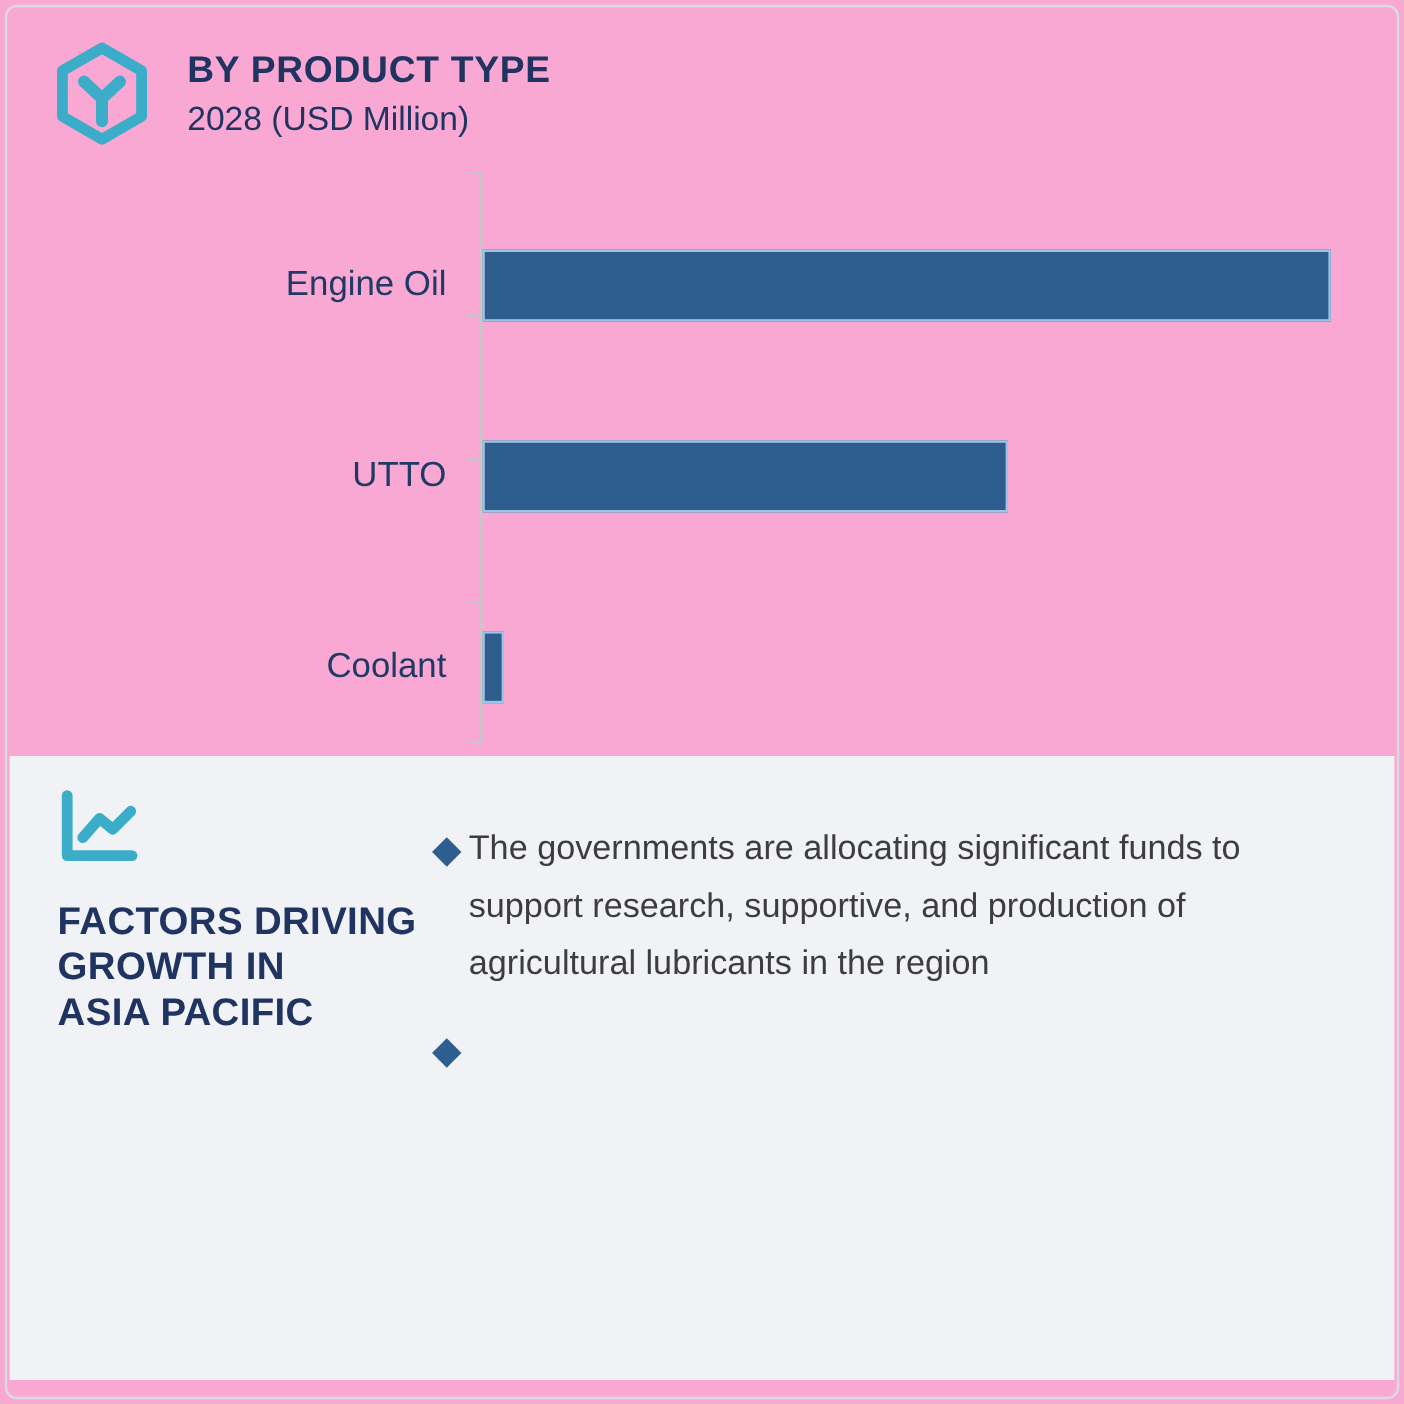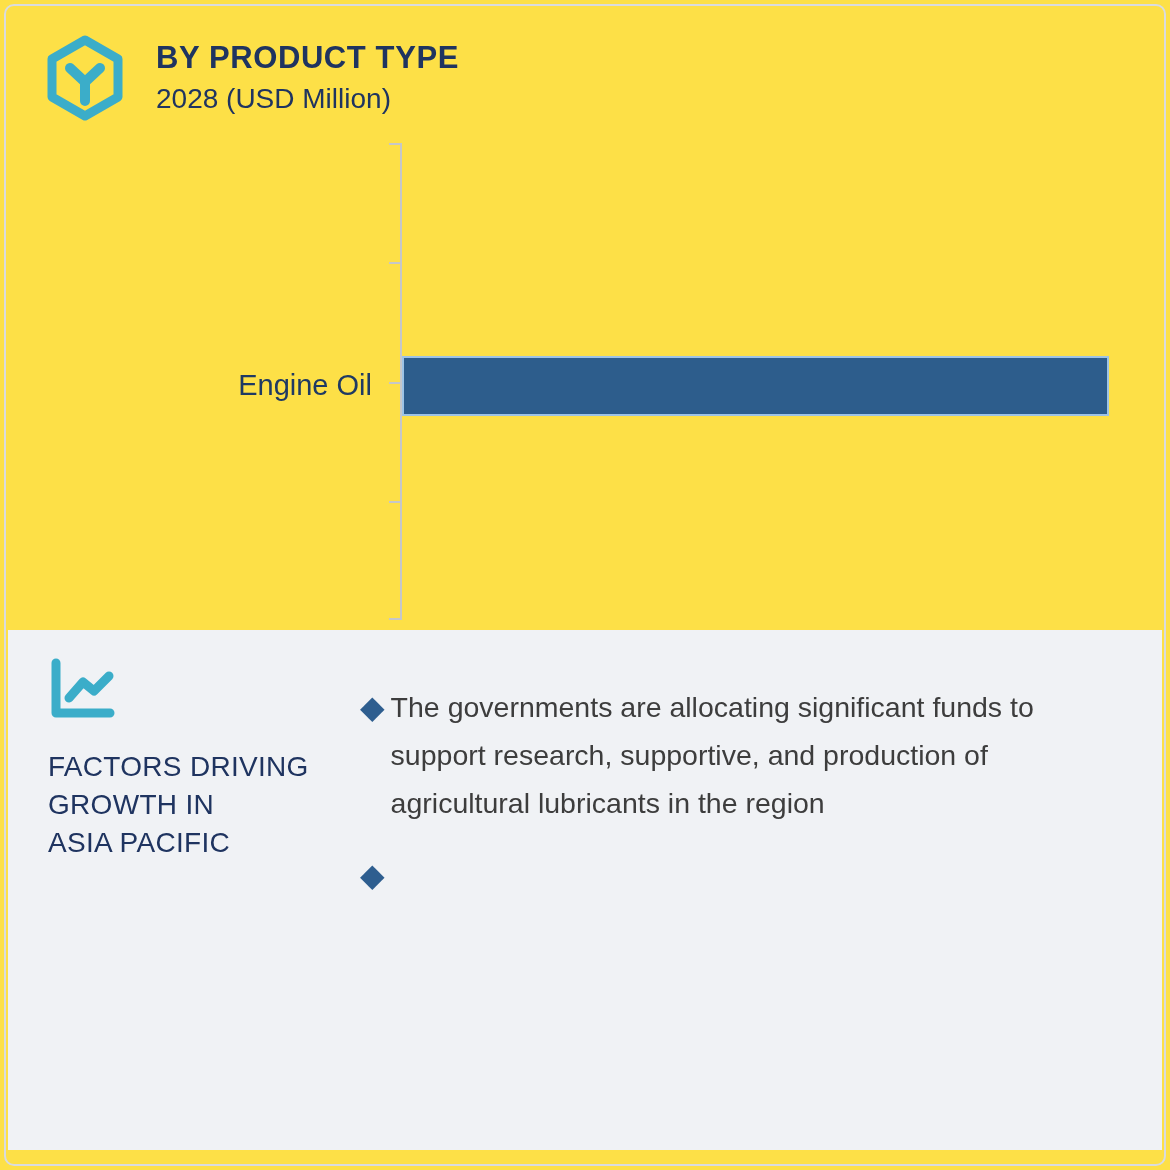--- a/index.html
+++ b/index.html
@@ -1,42 +1,42 @@
 <!DOCTYPE html>
 <html><head>
 <meta charset="utf-8">
 <style>
   html,body{margin:0;padding:0;background:#ffffff;width:1170px;height:1170px;overflow:hidden;
             font-family:"Liberation Sans", sans-serif;}
-  .stage{position:relative;width:1170px;height:1170px;background:#fde047;}
+  .stage{position:relative;width:1170px;height:1170px;background:#f9a8d4;}
   .page-border{position:absolute;left:4px;top:4px;right:4px;bottom:4px;
                border:2px solid #D9DBDE;border-radius:10px;pointer-events:none;}
 
   
   .hex-icon{position:absolute;left:46px;top:35px;width:78px;height:86px;}
   .titles{position:absolute;left:156px;top:40px;}
   .chart-title{margin:0;font-size:31px;font-weight:bold;letter-spacing:.6px;color:#1F3460;}
   .chart-subtitle{margin-top:7px;font-size:28px;color:#1F3460;}
 
   
   .chart{position:absolute;left:0;top:143px;width:1130px;height:477px;}
   .axis{position:absolute;left:400px;top:0;width:2px;height:477px;background:#C5C7C9;}
   .tick{position:absolute;left:389px;width:11px;height:2px;background:#C5C7C9;}
-  .rows{position:absolute;left:0;top:4px;width:100%;height:100%;display:flex;flex-direction:row;}
+  .rows{position:absolute;left:0;top:15px;width:100%;height:100%;display:flex;flex-direction:column;}
   .row{flex:1;display:flex;align-items:center;}
   .row-label{width:400px;box-sizing:border-box;padding-right:28px;text-align:right;
              font-size:29px;color:#1F3A63;}
   .row-track{width:728px;margin-left:2px;height:60px;position:relative;}
   .bar{position:absolute;left:0;top:0;height:100%;background:#2D5D8C;
        border:2px solid #9DC3E6;box-sizing:border-box;}
 
   
   .factors{position:absolute;left:8px;top:630px;width:1154px;height:520px;background:#F0F2F5;}
   .line-icon{position:absolute;left:40px;top:27px;width:68px;height:66px;}
-  .factors-heading{position:absolute;left:40px;top:118px;margin:0;font-size:28px;font-weight:normal;
+  .factors-heading{position:absolute;left:40px;top:118px;margin:0;font-size:32px;font-weight:bold;
                    line-height:38px;color:#1F3460;white-space:pre-line;letter-spacing:.3px;}
   .bullets{position:absolute;left:352px;top:53px;width:780px;margin:0;padding:0;list-style:none;}
   .bullets li{display:flex;gap:6px;align-items:flex-start;}
   .bullets li + li{margin-top:24px;}
   .diamond{flex:0 0 auto;color:#2E5E8F;font-size:32px;line-height:48px;}
   .bullet-text{font-size:28.5px;line-height:48px;color:#3D3D3D;white-space:pre-line;}
 </style>
 </head>
 <body>
 

